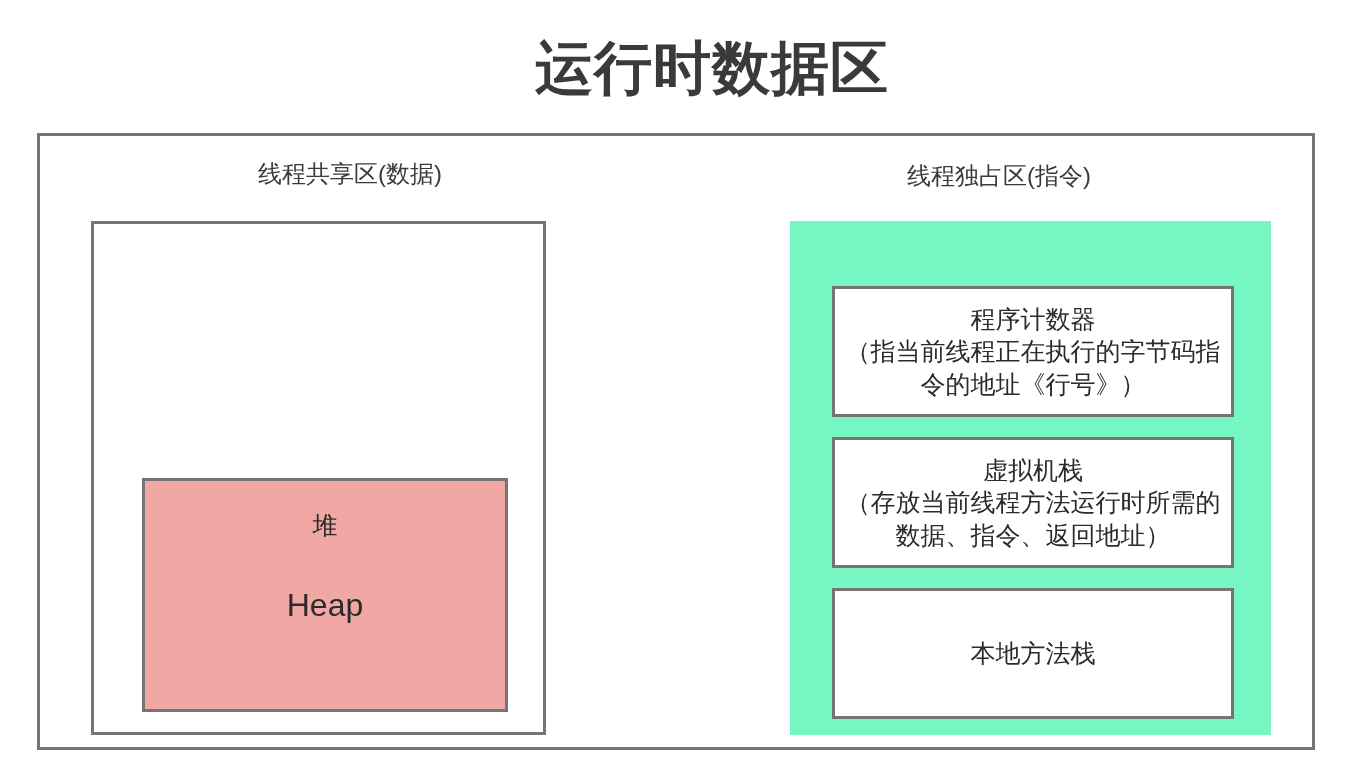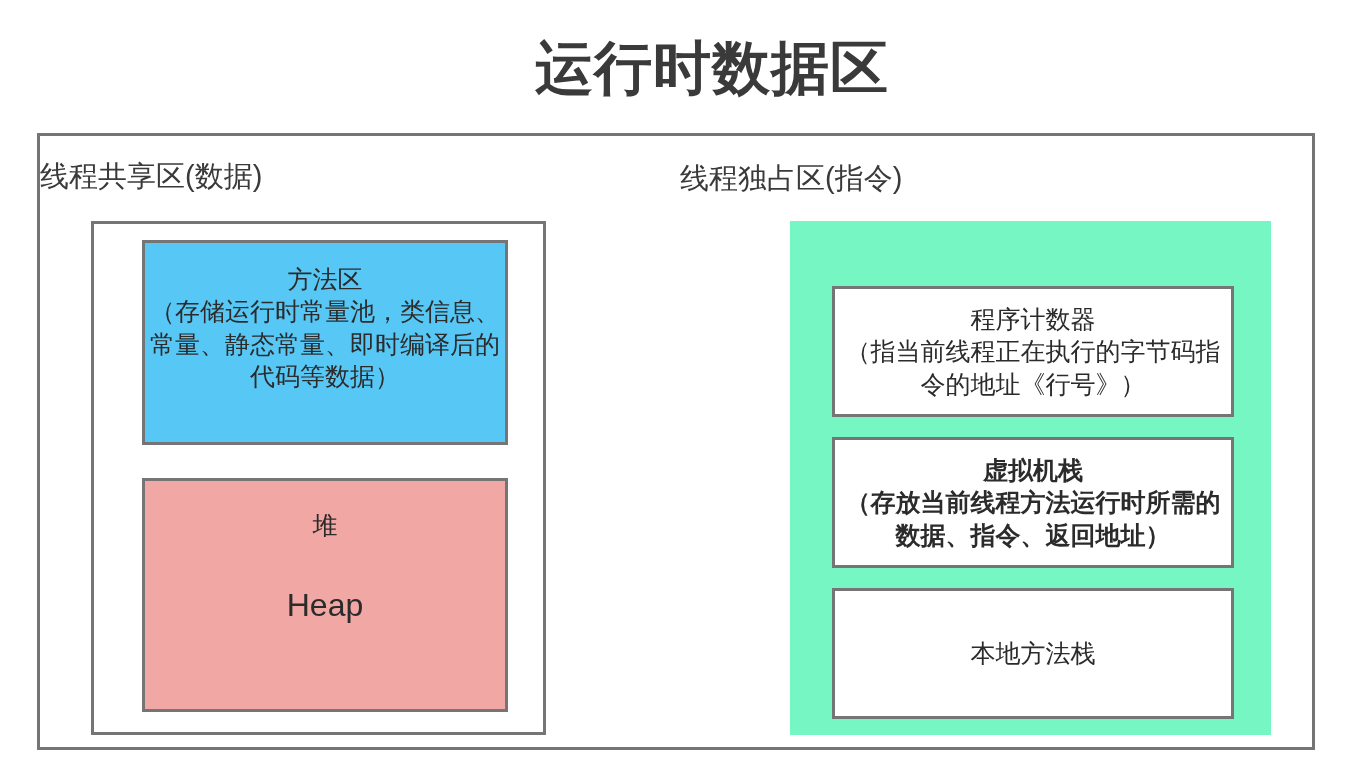--- a/index.html
+++ b/index.html
@@ -43,22 +43,22 @@
   }
 
   .column {
     position: absolute;
     top: 0;
   }
   .col-left  { left: 0;   width: 620px; }
   .col-right { left: 640px; width: 638px; }
 
   .col-heading {
-    text-align: left;
-    font-size: 29px;
+    text-align: center;
+    font-size: 24px;
     color: #3a3a3a;
     line-height: 1;
   }
   .col-heading.left  { margin-top: 26px; }
   .col-heading.right { margin-top: 28px; }
 
   
   .shared-box {
     position: absolute;
     left: 51px;       
@@ -137,21 +137,21 @@
     background: #ffffff;
     border: 3px solid #757575;
     box-sizing: border-box;
     display: flex;
     flex-direction: column;
     align-items: center;
     justify-content: center;
     text-align: center;
   }
   .card-pc    { top: 62px;  height: 131px; }   
-  .card-vm    { top: 213px; height: 131px; font-weight: bold; }   
+  .card-vm    { top: 213px; height: 131px; }   
   .card-nat   { top: 364px; height: 131px; gap: 8px; }   
 
   .card-title {
     font-size: 25px;
     line-height: 1.3;
     color: #2b2b2b;
   }
   .card-desc {
     font-size: 25px;
     line-height: 1.3;
@@ -164,24 +164,20 @@
 
 <div class="page-title">运行时数据区</div>
 
 <div class="outer-panel">
 
   <div class="column col-left">
     <div class="col-heading left">线程共享区(数据)</div>
 
     <div class="shared-box">
 
-      <div class="inner-block method-area">
-        <div class="block-title">方法区</div>
-        <div class="block-desc">（存储运行时常量池，类信息、常量、静态常量、即时编译后的代码等数据）</div>
-      </div>
 
       <div class="inner-block heap-area">
         <div class="block-title">堆</div>
         <div class="block-sub">Heap</div>
       </div>
 
     </div>
   </div>
 
   <div class="column col-right">

